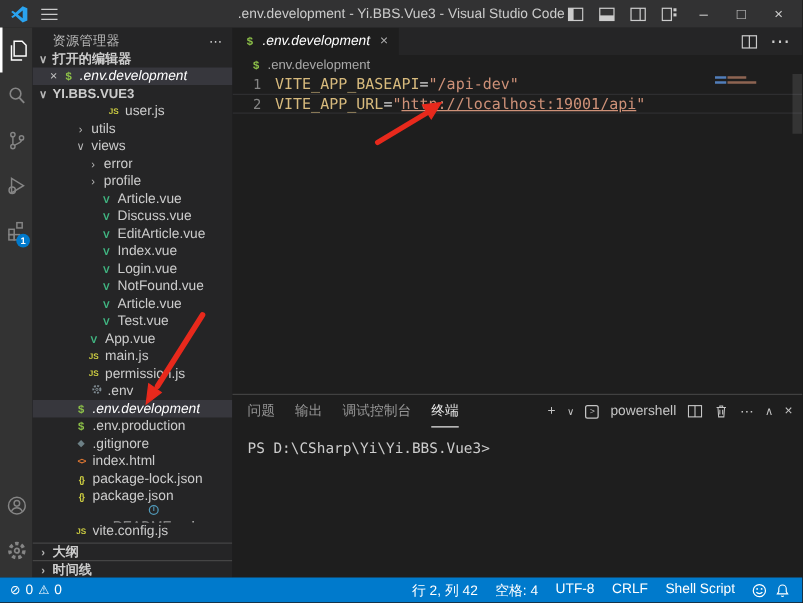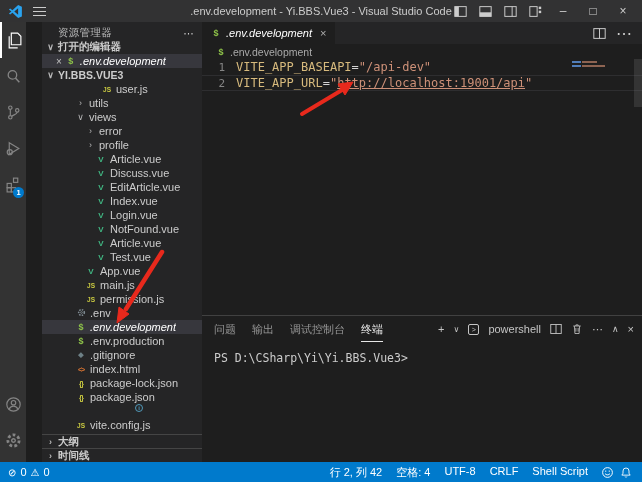--- a/index.html
+++ b/index.html
@@ -22,21 +22,21 @@
 
   
   .activitybar { width:26px; background:#333333; display:flex; flex-direction:column; align-items:center; flex:0 0 26px; }
   .ab-item { width:26px; height:36px; display:flex; align-items:center; justify-content:center; position:relative; color:#858585; }
   .ab-item.active { color:#ffffff; border-left:2px solid #ffffff; }
   .ab-badge { position:absolute; right:2px; bottom:4px; min-width:11px; height:11px; border-radius:6px; background:#007acc;
               color:#fff; font-size:7.5px; line-height:11px; text-align:center; font-weight:bold; }
   .ab-bottom { margin-top:auto; margin-bottom:4px; display:flex; flex-direction:column; align-items:center; }
 
   
-  .sidebar { width:160px; background:#252526; color:#cccccc; display:flex; flex-direction:column; flex:0 0 160px; font-size:11px; overflow:hidden;margin-left:16px; }
+  .sidebar { width:160px; background:#252526; color:#cccccc; display:flex; flex-direction:column; flex:0 0 160px; font-size:11px; overflow:hidden; }
   .sb-title { height:18px; display:flex; align-items:center; padding:4px 8px 0 16px; font-size:10.5px; color:#bbbbbb; letter-spacing:.3px; }
   .sb-title .more { margin-left:auto; color:#cccccc; }
   .sec-head { height:14px; display:flex; align-items:center; gap:3px; padding-left:4px; font-size:10.5px; font-weight:bold; color:#cccccc; }
   .chev { color:#b8b8b8; font-size:9px; width:9px; text-align:center; flex:0 0 9px; }
   .oe-row { height:14px; display:flex; align-items:center; gap:4px; padding-left:14px; background:#37373d; color:#ffffff; }
   .oe-close { color:#c3c3c3; font-size:10px; }
   .trow { height:14px; display:flex; align-items:center; gap:4px; white-space:nowrap; }
   .trow.sel { background:#37373d; color:#ffffff; }
   .nm { overflow:hidden; text-overflow:ellipsis; }
   .it { font-style:italic; }
@@ -264,21 +264,21 @@
             <span class="nm">App.vue</span>
           </div>
           <div class="trow" style="padding-left: 44px;">
             <span class="fi fi-js">JS</span>
             <span class="nm">main.js</span>
           </div>
           <div class="trow" style="padding-left: 44px;">
             <span class="fi fi-js">JS</span>
             <span class="nm">permission.js</span>
           </div>
-          <div class="trow" style="padding-left: 34px;">
+          <div class="trow" style="padding-left: 46px;">
             <span class="fi"><svg width="9" height="9" viewBox="0 0 16 16" fill="none" stroke="#7f8b92">
                 <circle cx="8" cy="8" r="5" stroke-width="2.8" stroke-dasharray="2.6 2.1"></circle>
                 <circle cx="8" cy="8" r="1.6" stroke-width="1.4"></circle>
               </svg></span>
             <span class="nm">.env</span>
           </div>
           <div class="trow sel" style="padding-left: 34px;">
             <span class="fi fi-env">$</span>
             <span class="nm it">.env.development</span>
           </div>

